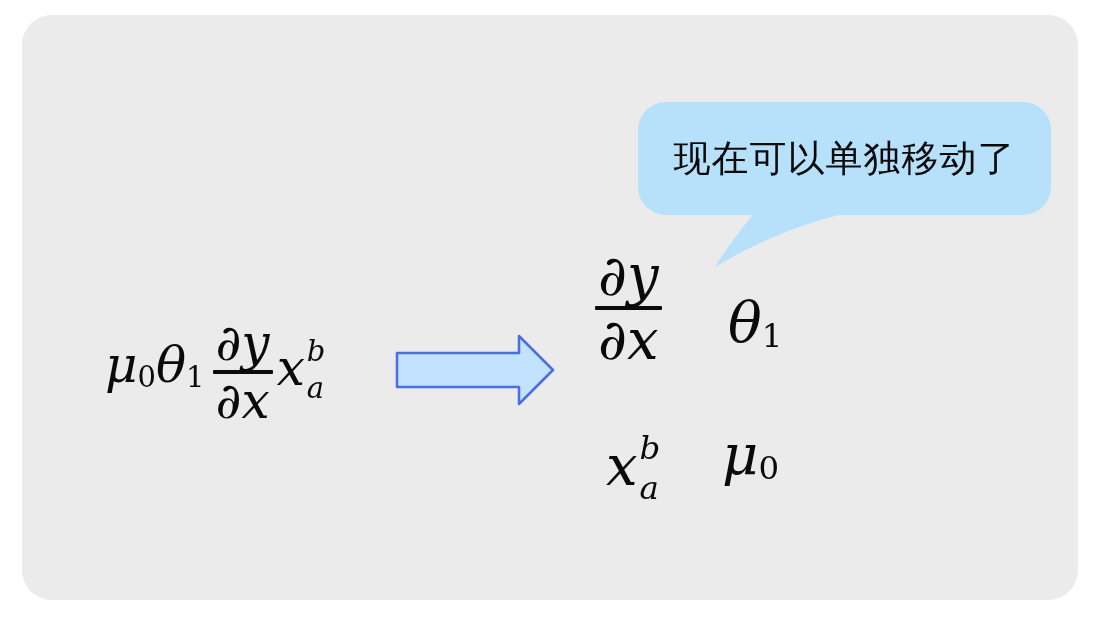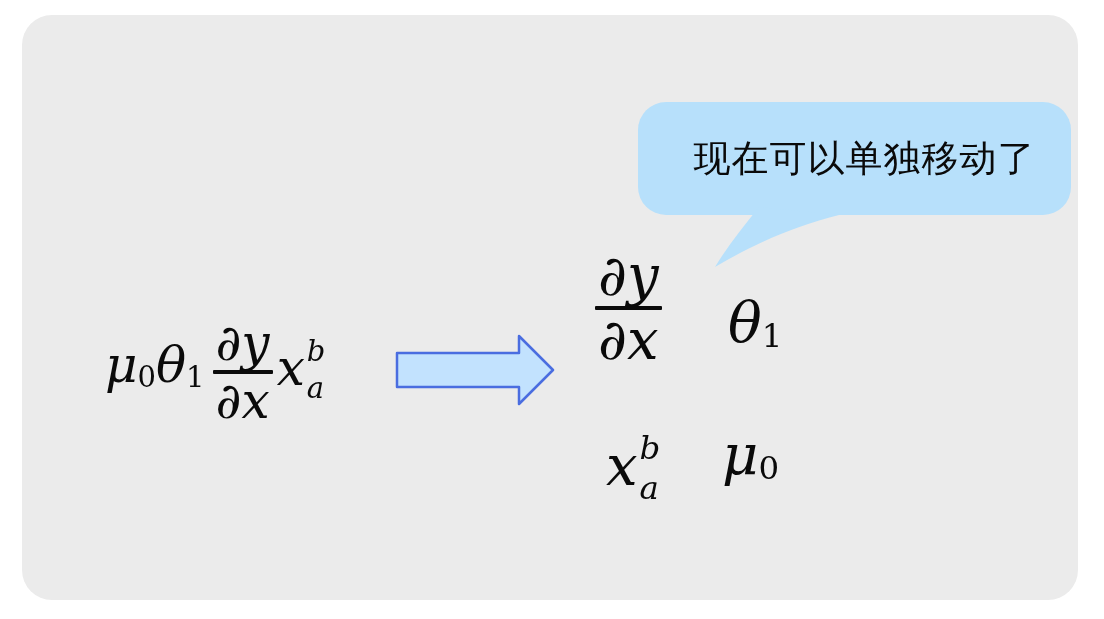--- a/index.html
+++ b/index.html
@@ -30,21 +30,20 @@
     position: absolute;
     left: 616px;
     top: 87px;
     width: 413px;
     height: 113px;
     background: #b7e0fb;
     border-radius: 28px;
     display: flex;
     align-items: center;
     justify-content: center;
-    padding-left: 20px;
   }
   .bubble-text {
     font-size: 37px;
     color: #0a0a0a;
     letter-spacing: 1px;
     white-space: nowrap;
   }
   .bubble-tail {
     position: absolute;
     left: 685px;

